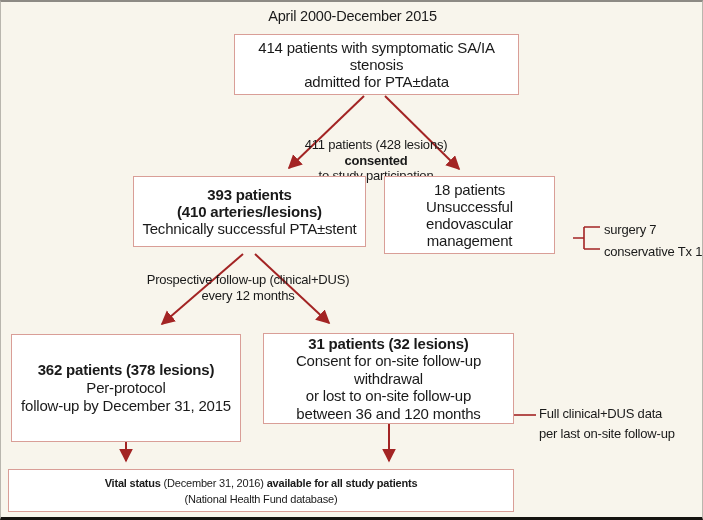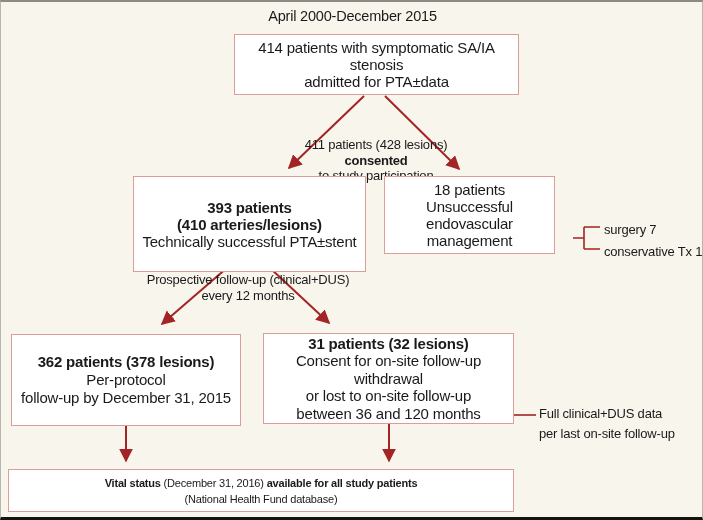--- a/index.html
+++ b/index.html
@@ -86,21 +86,21 @@
     <div>414 patients with symptomatic SA/IA stenosis</div>
     <div>admitted for PTA±data</div>
   </div>
 
   <div class="freetext" style="left:235px;top:101px;width:280px;margin-top:34px;">
     <div>411 patients (428 lesions)</div>
     <div class="b">consented</div>
     <div>to study participation</div>
   </div>
 
-  <div class="box" style="left:132px;top:174px;width:233px;height:96px;">
+  <div class="box" style="left:132px;top:174px;width:233px;height:71px;">
     <div class="b">393 patients</div>
     <div class="b">(410 arteries/lesions)</div>
     <div>Technically successful PTA±stent</div>
   </div>
 
   <div class="box" style="left:383px;top:174px;width:171px;height:78px;">
     <div>18 patients</div>
     <div>Unsuccessful endovascular</div>
     <div>management</div>
   </div>
@@ -108,21 +108,21 @@
   <div class="sidetext" style="left:603px;top:217px;line-height:22px;">
     <div>surgery 7</div>
     <div>conservative Tx 11</div>
   </div>
 
   <div class="freetext" style="left:107px;top:270px;width:280px;">
     <div>Prospective follow-up (clinical+DUS)</div>
     <div>every 12 months</div>
   </div>
 
-  <div class="box" style="left:10px;top:332px;width:230px;height:92px;line-height:18px;text-align:right;">
+  <div class="box" style="left:10px;top:332px;width:230px;height:108px;line-height:18px;text-align:right;">
     <div class="b">362 patients (378 lesions)</div>
     <div>Per-protocol</div>
     <div>follow-up by December 31, 2015</div>
   </div>
 
   <div class="box" style="left:262px;top:331px;width:251px;height:91px;line-height:17.5px;">
     <div class="b">31 patients (32 lesions)</div>
     <div>Consent for on-site follow-up withdrawal</div>
     <div>or lost to on-site follow-up</div>
     <div>between 36 and 120 months</div>

